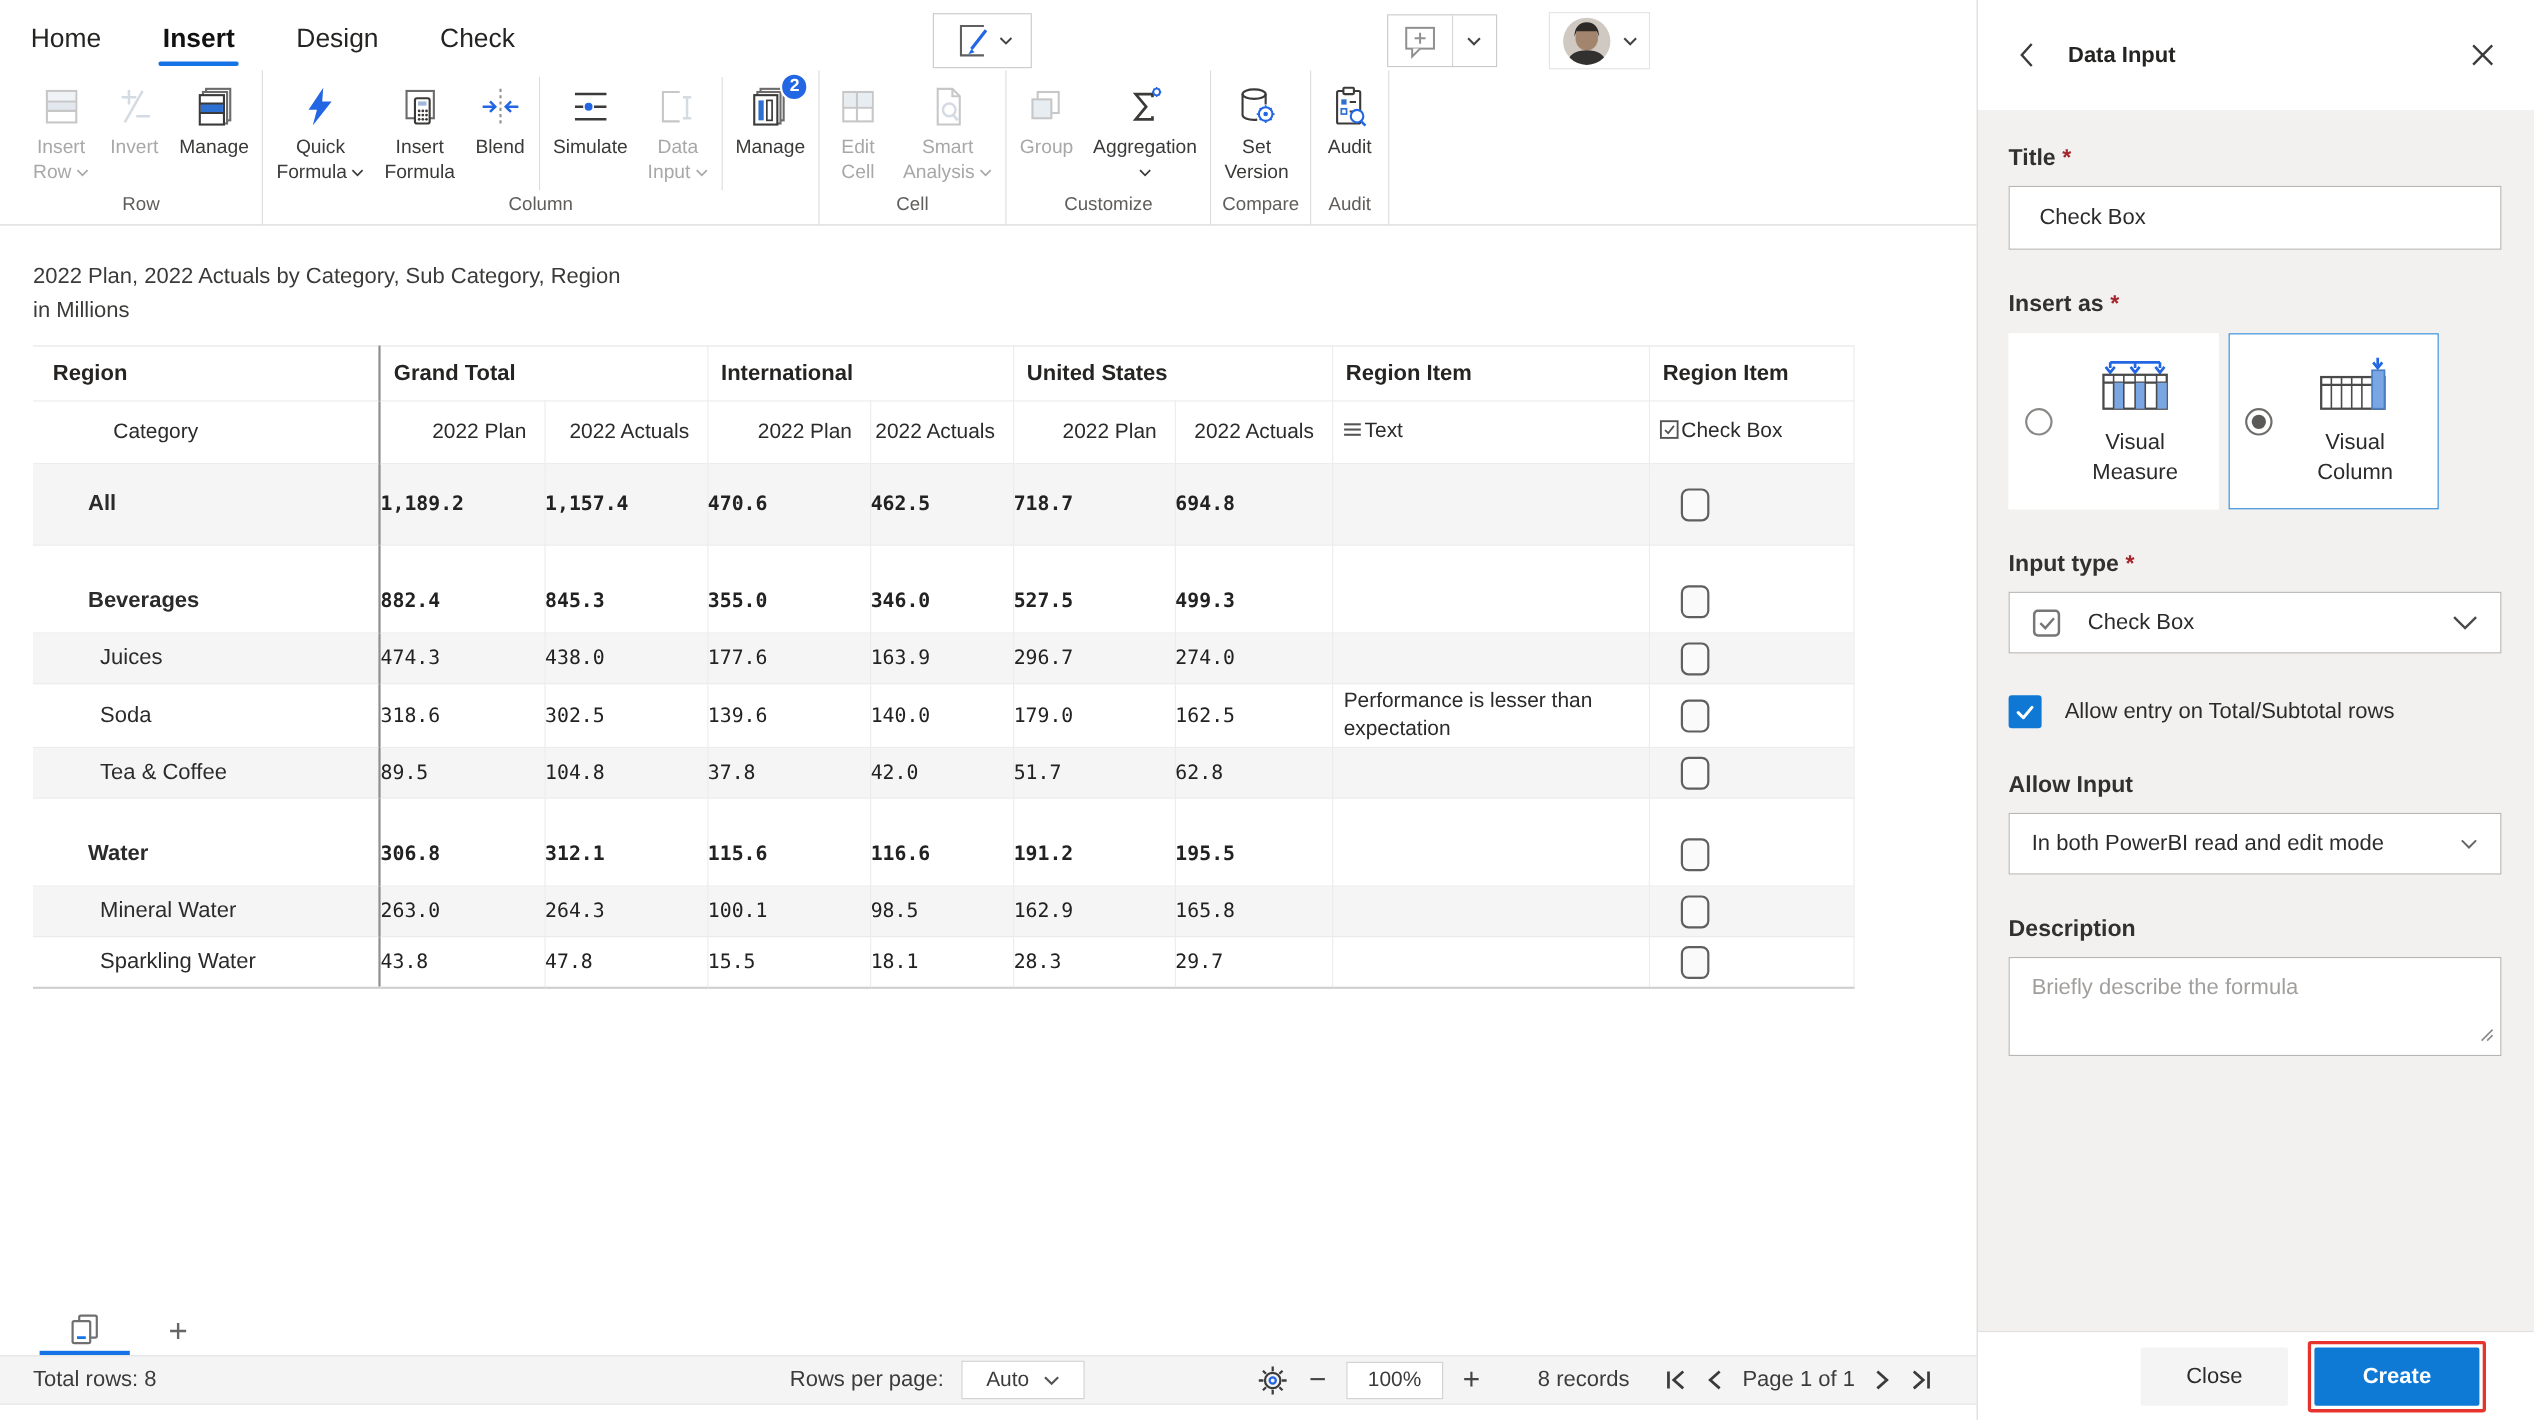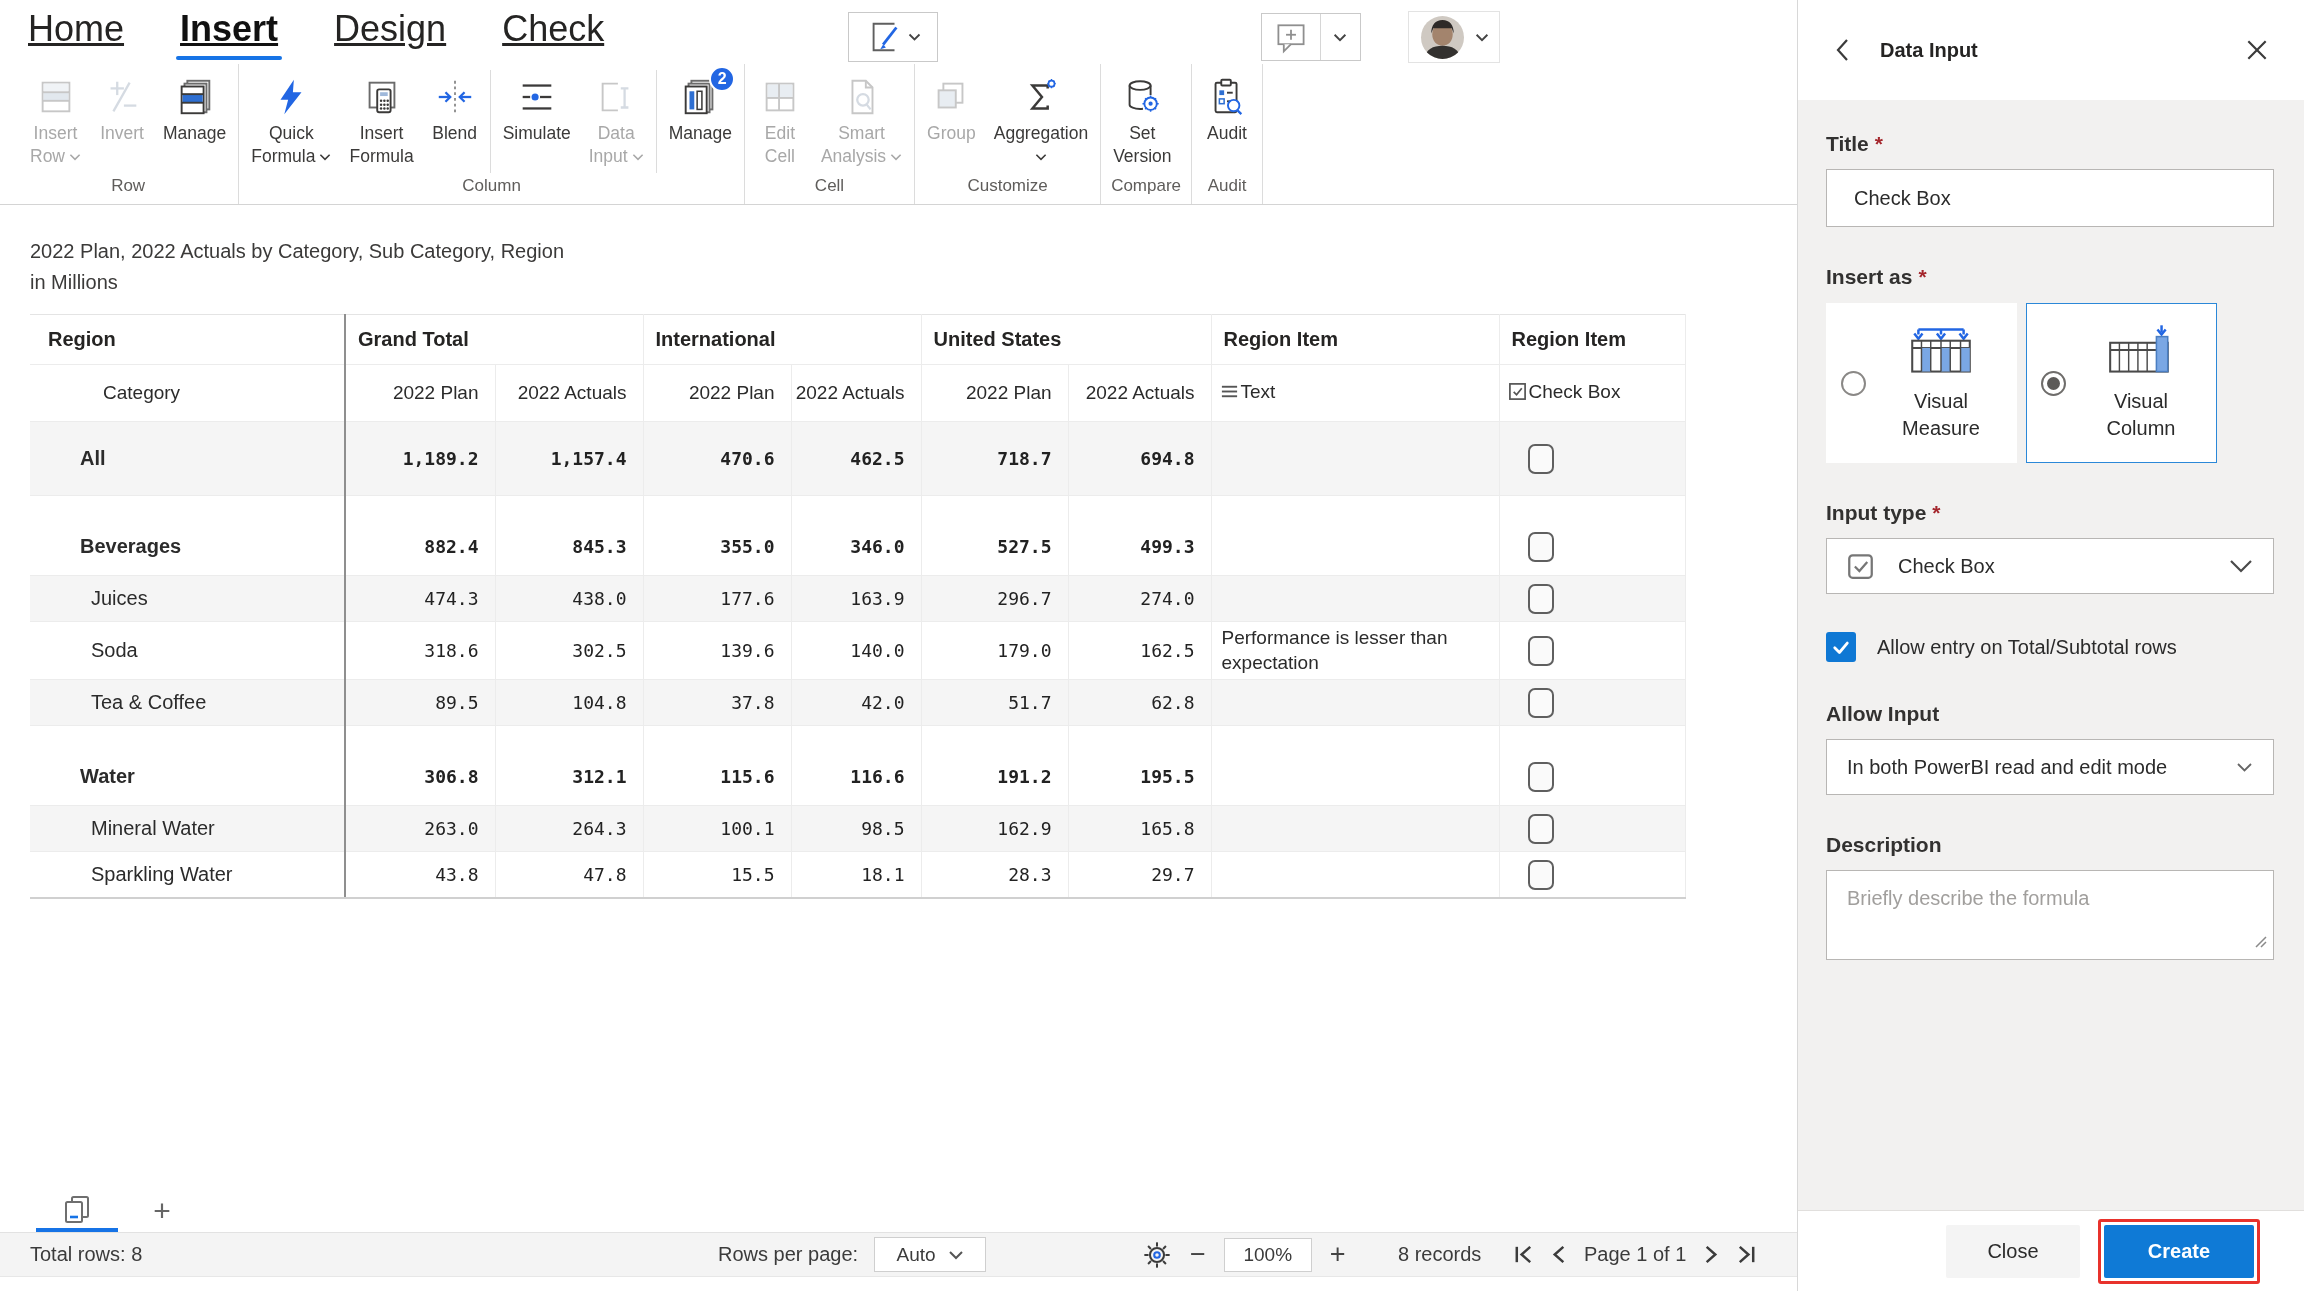--- a/index.html
+++ b/index.html
@@ -4,21 +4,21 @@
 <style>
   * { box-sizing: border-box; margin: 0; padding: 0; }
   html,body { width:2304px; height:1291px; overflow:hidden; background:#fff;
               font-family:"Liberation Sans", sans-serif; color:#2b2b2b; }
 
   
   .main { position:absolute; left:0; top:0; width:1797px; height:1291px; background:#fff; }
 
   
   .tabs-row { height:64px; display:flex; align-items:flex-end; gap:52px; padding-left:26px; }
-  .tab { font-size:36px; color:#252423; padding:0 2px 14px; position:relative; cursor:default;text-decoration:underline; }
+  .tab { font-size:24px; color:#252423; padding:0 2px 14px; position:relative; cursor:default; }
   .tab.active { font-weight:700; color:#111; }
   .tab.active::after { content:""; position:absolute; left:-2px; right:-2px; bottom:4px; height:4px;
                        background:#1673e6; border-radius:2px; }
 
   
   .topbtn { position:absolute; background:#fff; border:1px solid #c9c9c9; display:flex; align-items:center; justify-content:center; }
   .editmode-btn { left:848px; top:12px; width:90px; height:50px; gap:4px; }
   .comment-btn  { left:1261px; top:13px; width:100px; height:48px; padding:0; }
   .comment-btn .half { height:100%; display:flex; align-items:center; justify-content:center; }
   .comment-btn .half.l { width:60px; border-right:1px solid #d6d6d6; }
@@ -51,21 +51,21 @@
   tr.hgroup th { height:50px; text-align:left; font-weight:700; font-size:20px; color:#252423; padding-left:12px; border-top:1px solid #e4e4e4; }
   tr.hgroup th:first-child { padding-left:18px; }
   tr.hsub th { height:57px; font-size:19px; color:#2b2b2b; }
   tr.hsub th.cat { text-align:left; padding-left:73px; }
   tr.hsub th.num { text-align:right; padding-right:16px; }
   tr.hsub th.itemcol { text-align:left; padding-left:8px; }
   tr.hsub th.itemcol .hicon { display:inline-block; vertical-align:-3px; margin-right:2px; }
   .bL { border-left:2px solid #8f8f8f !important; }
   td.lbl { font-size:20px; padding-left:61px; }
   tr.total td.lbl, tr.group td.lbl { font-weight:700; padding-left:50px; }
-  td.num { font-family:"DejaVu Sans Mono", monospace; font-size:18px; text-align:right; padding-right:16px; color:#222; }
+  td.num { font-family:"DejaVu Sans Mono", monospace; font-size:18px; padding-right:16px; color:#222; }
   tr.total td.num, tr.group td.num { font-weight:700; }
   tr.total td { height:74px; }
   tr.group td { height:80px; padding-top:22px; }
   tr.item  td { height:46px; }
   tr.zebra td { background:#f5f5f5; }
   td.note { font-size:19px; color:#2b2b2b; padding:4px 10px; line-height:1.3; vertical-align:middle; }
   td.chk  { padding-left:28px; }
   .rowcheck { width:26px; height:30px; border:2px solid #5f5f5f; border-radius:7px; background:#fafafa; }
   tbody tr:last-child td { border-bottom:2px solid #d0d0d0; }
 

